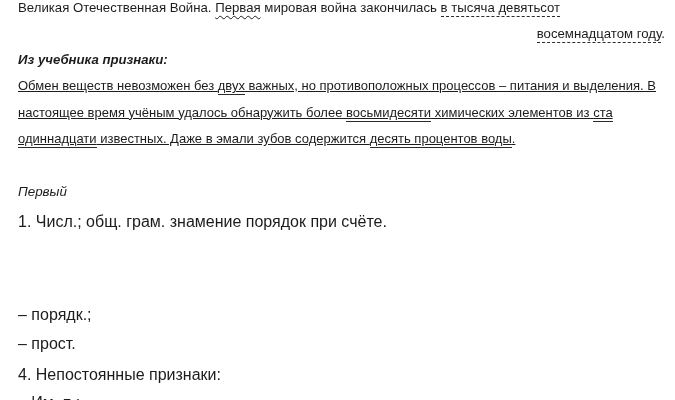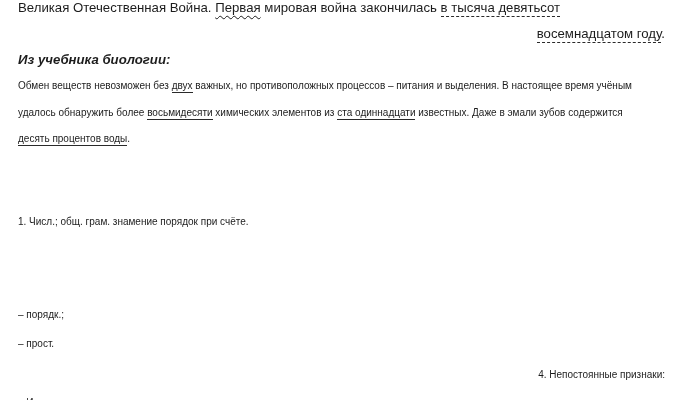--- a/index.html
+++ b/index.html
@@ -23,22 +23,23 @@
     height: 400px;
     box-sizing: border-box;
     padding: 0 18px 16px 18px;
   }
   .line {
     font-size: 13.2px;
     line-height: 26px;
     white-space: nowrap;
   }
   .para {
-    font-size: 10px;
+    font-size: 13px;
     line-height: 26.5px;
+    text-decoration: underline;
   }
   .italic-head {
     font-style: italic;
     font-weight: bold;
     font-size: 13.2px;
     line-height: 26px;
   }
   .italic-word {
     font-style: italic;
     font-size: 13.4px;
@@ -50,58 +51,61 @@
     border-bottom: 1px dashed #2a2a2a;
     padding-bottom: 1px;
   }
   .wavy {
     text-decoration: underline;
     text-decoration-style: wavy;
     text-decoration-thickness: 1px;
     text-underline-offset: 3px;
   }
   .num-item {
-    font-size: 10px;
+    font-size: 16px;
     line-height: 26px;
   }
 
   
   .row { position: absolute; left: 18px; right: 10px; }
 </style>
 </head>
 <body>
 
 <div class="page">
 
   <div class="row" style="top:-5px;">
     <span class="line">Великая Отечественная Война.</span><span class="line">&nbsp;</span><span class="line u wavy">Первая</span><span class="line"> мировая война закончилась </span><span class="line dashdot">в тысяча девятьсот</span>
   </div>
 
   <div class="row" style="top:21px;text-align:right;">
     <span class="line dashdot">восемнадцатом году</span><span class="line">.</span>
   </div>
 
   <div class="row" style="top:47px;">
-    <span class="italic-head">Из учебника биологии:</span>
+    <span class="italic-head">Из учебника признаки:</span>
   </div>
 
   <div class="row" style="top:73px; right:18px;">
     <span class="para">Обмен веществ невозможен без </span><span class="para u-thin">двух</span><span class="para"> важных, но противоположных процессов – питания и выделения. В настоящее время учёным удалось обнаружить более </span><span class="para u-thin">восьмидесяти</span><span class="para"> химических элементов из </span><span class="para u-thin">ста одиннадцати</span><span class="para"> известных. Даже в эмали зубов содержится </span><span class="para u-thin">десять процентов воды</span><span class="para">.</span>
   </div>
 
+  <div class="row" style="top:179px;">
+    <span class="italic-word">Первый</span>
+  </div>
 
   <div class="row" style="top:209px;">
     <span class="num-item">1. Числ.; общ. грам. знамение порядок при счёте.</span>
   </div>
   <div class="row" style="top:331px;">
     <span class="num-item">– прост.</span>
   </div>
   <div class="row" style="top:302px;">
     <span class="num-item">– порядк.;</span>
   </div>
-  <div class="row" style="top:362px;text-align:right;">
+  <div class="row" style="top:362px;">
     <span class="num-item">4. Непостоянные признаки:</span>
   </div>
   <div class="row" style="top:390px;">
     <span class="num-item">– Им. п.;</span>
   </div>
 
 </div>
 
 </body></html>

